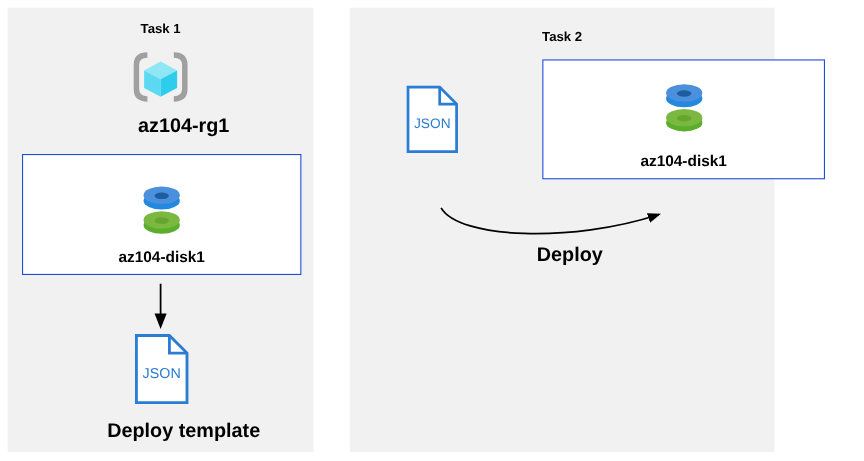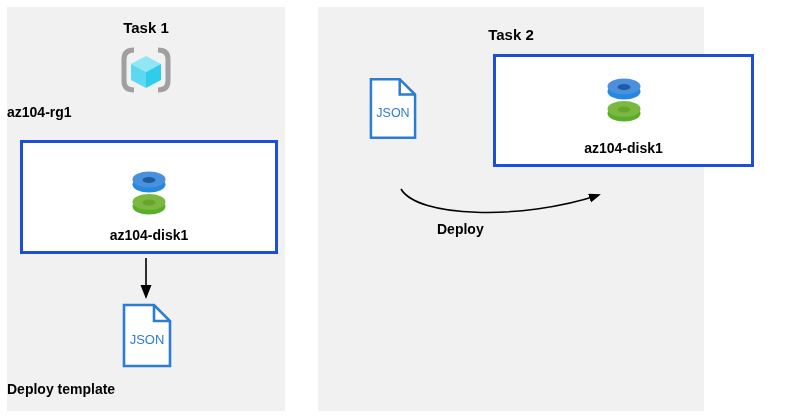--- a/index.html
+++ b/index.html
@@ -5,28 +5,29 @@
   html,body{margin:0;padding:0;background:#ffffff;}
   body{
     width:785px;height:419px;position:relative;overflow:hidden;
     font-family:"Liberation Sans","DejaVu Sans",sans-serif;color:#000;
   }
   .panel{position:absolute;background:#f1f1f2;}
   #panel-task1{left:7px;top:7px;width:278px;height:404px;}
   #panel-task2{left:318px;top:7px;width:386px;height:404px;}
   .panel-title{
     position:absolute;left:0;width:100%;text-align:center;
-    font-size:15px;font-weight:bold;
+    font-size:12px;font-weight:bold;
   }
   .label{
-    position:absolute;text-align:left;font-size:14px;font-weight:bold;
+    position:absolute;text-align:center;font-size:18px;font-weight:bold;
     white-space:nowrap;
+    margin-left:21px;
   }
   .white-box{
-    position:absolute;background:#ffffff;border:3px solid #1d4ed8;
+    position:absolute;background:#ffffff;border:1px solid #1d4ed8;
   }
   .icon-wrap{position:absolute;}
   svg{display:block;}
   .box-label{
     position:absolute;left:0;width:100%;text-align:center;
     font-size:14px;font-weight:bold;
   }
 </style>
 </head>
 <body>

